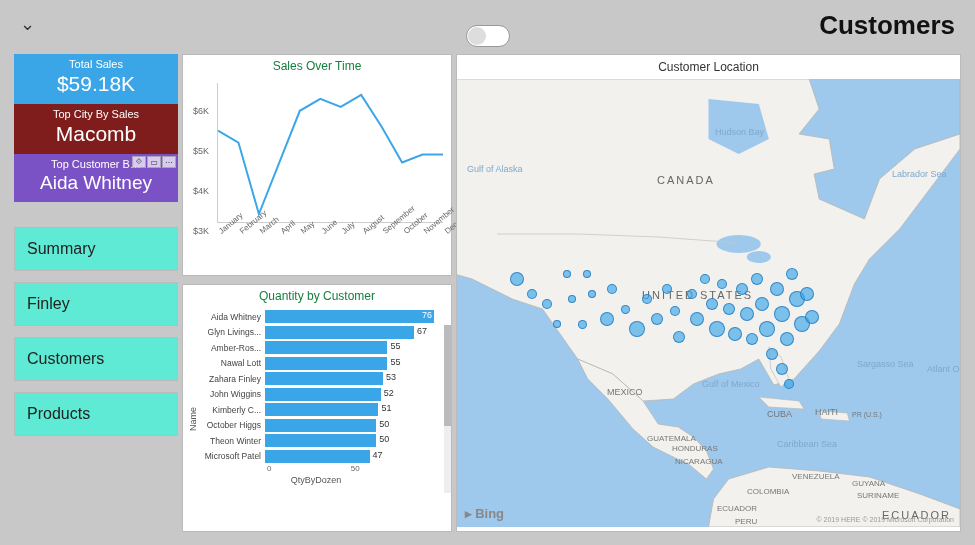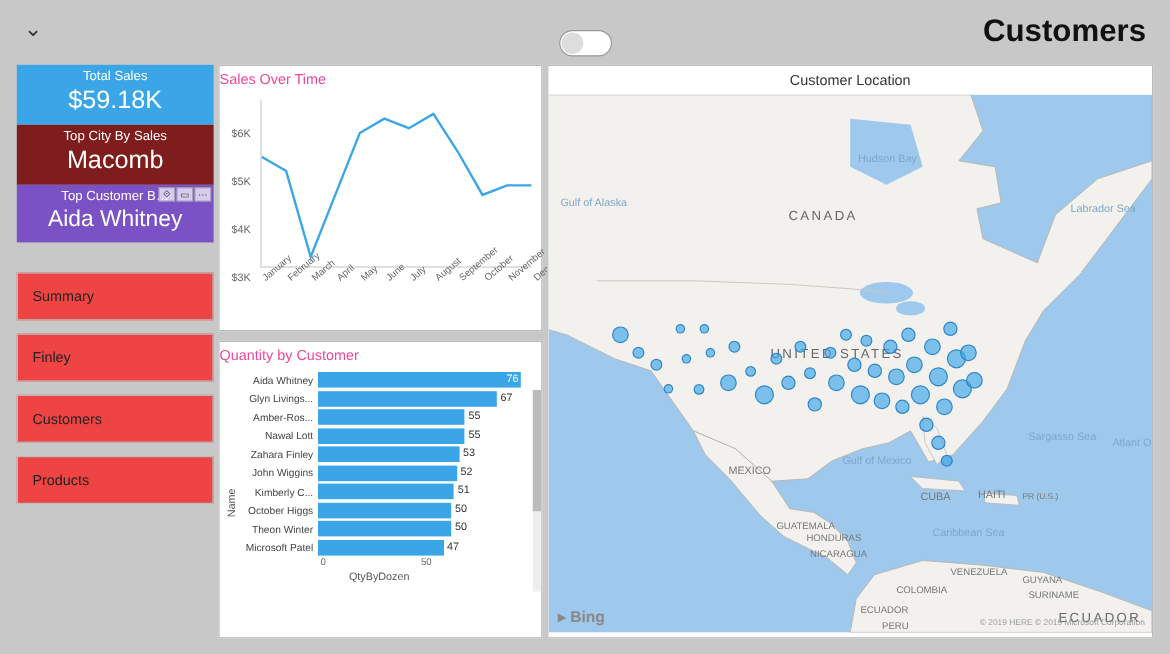--- a/index.html
+++ b/index.html
@@ -106,43 +106,44 @@
       font-size: 8px;
       color: #333;
     }
     .nav-buttons {
       display: flex;
       flex-direction: column;
       gap: 11px;
       margin-top: 17px;
     }
     .nav-btn {
-      background: #ef4444;
+      background: #5eead4;
       border: 1px solid #bbb;
       padding: 12px 12px;
       text-align: left;
-      font-size: 12px;
+      font-size: 16px;
       color: #222;
       cursor: pointer;
     }
     .mid-col {
       width: 270px;
       display: flex;
       flex-direction: column;
       gap: 8px;
     }
     .panel {
       background: #fff;
       border: 1px solid #bbb;
       position: relative;
     }
     .panel-title {
+      text-align: center;
       font-size: 12px;
       padding: 4px 0 2px 0;
-      color: #ec4899;
+      color: #15803d;
     }
     .line-chart-panel { height: 222px; }
     .line-chart-body {
       position: relative;
       height: 190px;
     }
     .yaxis {
       position: absolute;
       left: 0;
       top: 8px;

